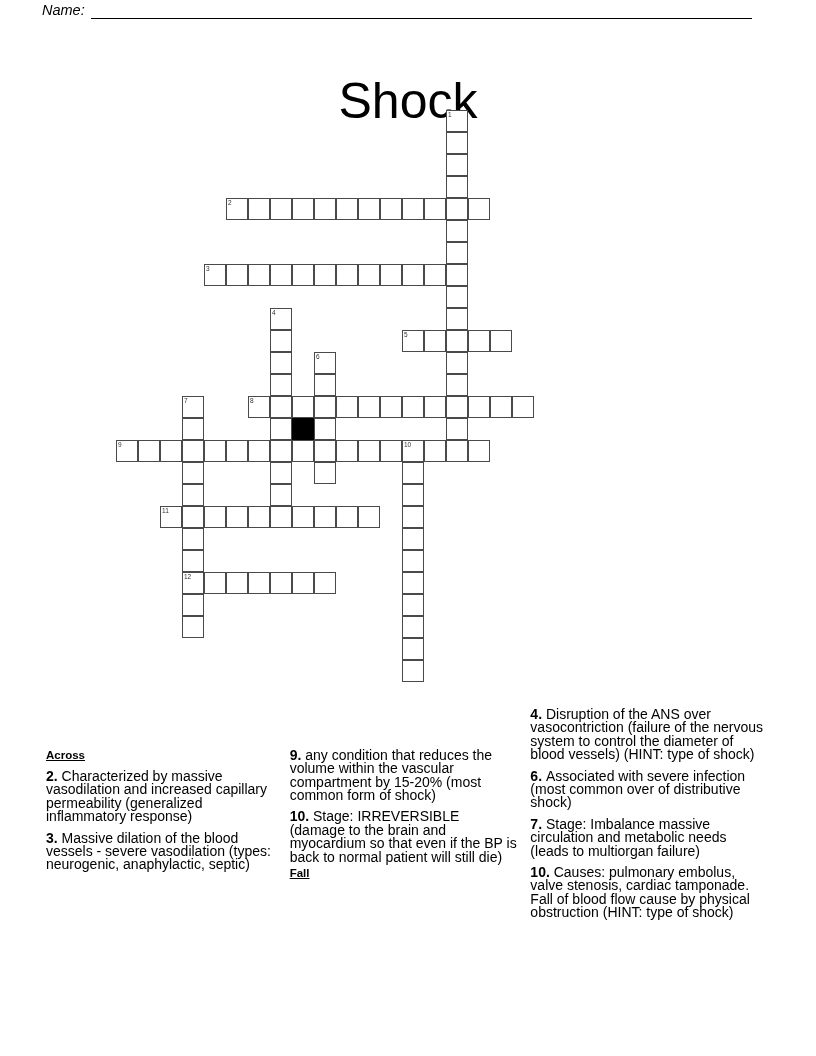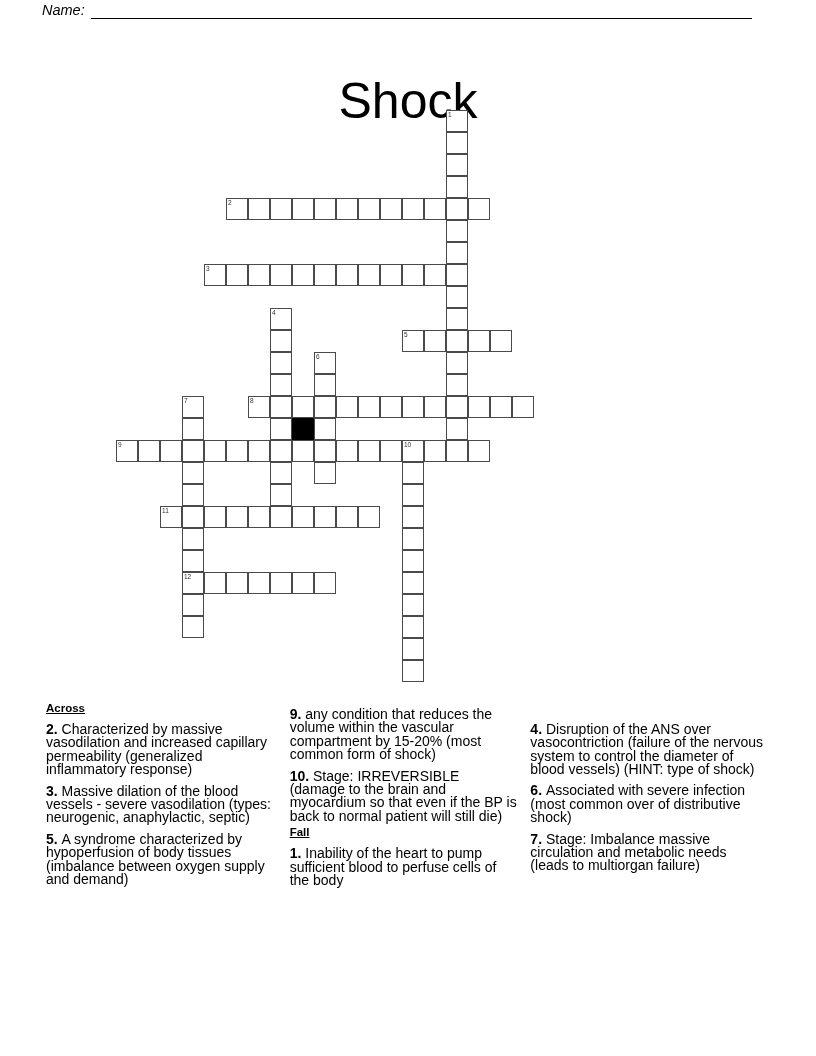--- a/index.html
+++ b/index.html
@@ -268,33 +268,30 @@
     <div class="cw-cell" style="left: 314px; top: 572px;"></div>
     <div class="cw-cell black" style="left: 292px; top: 418px;"></div>
   </div>
 
 <div id="clues">
   <div class="clue-col c1">
     <div class="clue-heading">Across</div>
     <div id="col1-clues">
         <p class="clue"><span class="cnum">2. </span><span>Characterized by massive vasodilation and increased capillary permeability (generalized inflammatory response)</span></p>
         <p class="clue"><span class="cnum">3. </span><span>Massive dilation of the blood vessels - severe vasodilation (types: neurogenic, anaphylactic, septic)</span></p>
-        <p class="clue"><span class="cnum">5. </span><span>A syndrome characterized by hypoperfusion of body tissues (imbalance between oxygen supply and demand)</span></p>
       </div>
   </div>
   <div class="clue-col c2">
     <div id="col2-clues-top">
         <p class="clue"><span class="cnum">9. </span><span>any condition that reduces the volume within the vascular compartment by 15-20% (most common form of shock)</span></p>
         <p class="clue"><span class="cnum">10. </span><span>Stage: IRREVERSIBLE (damage to the brain and myocardium so that even if the BP is back to normal patient will still die)</span></p>
       </div>
     <div class="clue-heading">Fall</div>
-    <div id="col2-clues-bot">
-        <p class="clue"><span class="cnum">1. </span><span>Inability of the heart to pump sufficient blood to perfuse cells of the body</span></p>
-      </div>
   </div>
   <div class="clue-col c3">
     <div id="col3-clues">
         <p class="clue"><span class="cnum">4. </span><span>Disruption of the ANS over vasocontriction (failure of the nervous system to control the diameter of blood vessels) (HINT: type of shock)</span></p>
         <p class="clue"><span class="cnum">6. </span><span>Associated with severe infection (most common over of distributive shock)</span></p>
         <p class="clue"><span class="cnum">7. </span><span>Stage: Imbalance massive circulation and metabolic needs (leads to multiorgan failure)</span></p>
+        <p class="clue"><span class="cnum">10. </span><span>Causes: pulmonary embolus, valve stenosis, cardiac tamponade. Fall of blood flow cause by physical obstruction (HINT: type of shock)</span></p>
       </div>
   </div>
 </div>
 
 </body></html>

